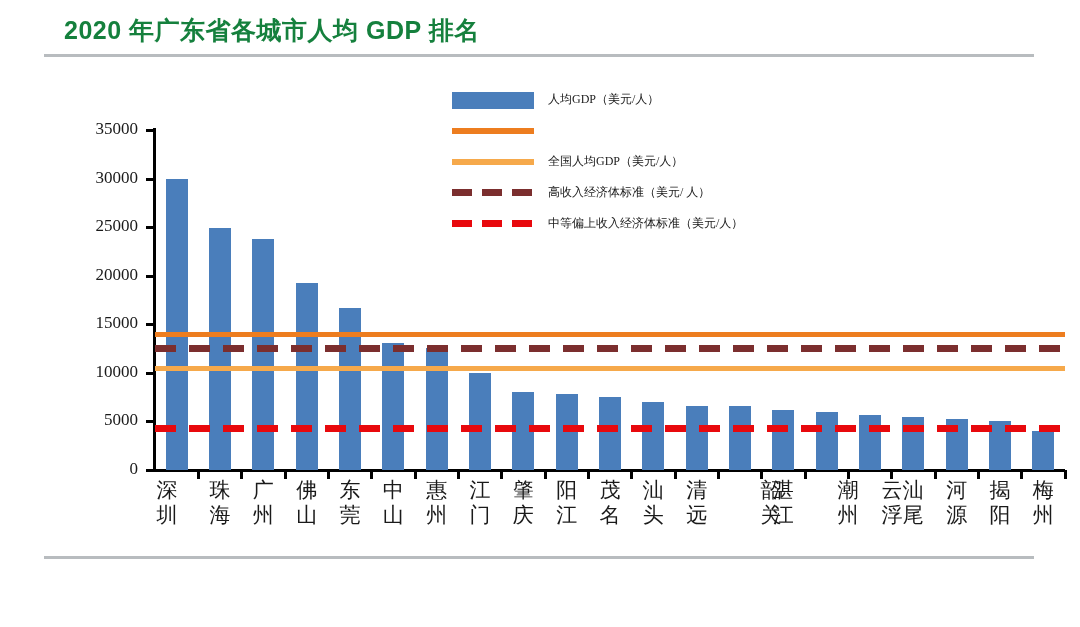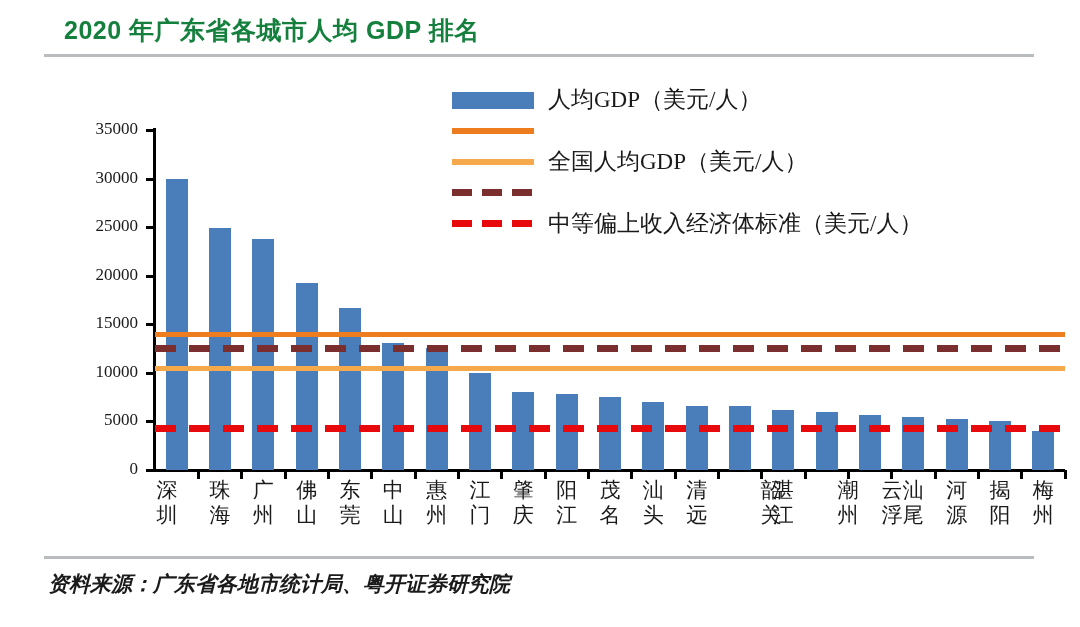--- a/index.html
+++ b/index.html
@@ -74,21 +74,21 @@
     margin-top: 6px;
   }
   .sw-dash {
     height: 7px;
     width: 82px;
     margin-top: 5px;
     background-repeat: repeat-x;
   }
   .legend-label {
     font-family: "Liberation Serif", serif;
-    font-size: 23px;
+    font-size: 12px;
     color: #1a1a1a;
     white-space: nowrap;
   }
 
   
   
   #plot {
     position: absolute;
     left: 155px;
     top: 130px;
@@ -229,20 +229,21 @@
       <div class="legend-row">
         <div class="legend-swatch">
           <div class="sw-line" style="background: rgb(246, 169, 75);"></div>
         </div>
         <div class="legend-label">全国人均GDP（美元/人）</div>
       </div>
       <div class="legend-row">
         <div class="legend-swatch">
           <div class="sw-dash" style="background-image: linear-gradient(to right, rgb(123, 46, 46) 0px, rgb(123, 46, 46) 20px, rgba(0, 0, 0, 0) 20px, rgba(0, 0, 0, 0) 30px); background-size: 30px 7px;"></div>
         </div>
+        <div class="legend-label">高收入经济体标准（美元/ 人）</div>
       </div>
       <div class="legend-row">
         <div class="legend-swatch">
           <div class="sw-dash" style="background-image: linear-gradient(to right, rgb(232, 9, 13) 0px, rgb(232, 9, 13) 20px, rgba(0, 0, 0, 0) 20px, rgba(0, 0, 0, 0) 30px); background-size: 30px 7px;"></div>
         </div>
         <div class="legend-label">中等偏上收入经济体标准（美元/人）</div>
       </div>
     </div>
 
   <div id="ylabels">
@@ -280,21 +281,20 @@
       <div class="bar" title="河源 5300" style="left: 790.667px; width: 22px; height: 51.4857px; background: rgb(74, 126, 187);"></div>
       <div class="bar" title="揭阳 5000" style="left: 834px; width: 22px; height: 48.5714px; background: rgb(74, 126, 187);"></div>
       <div class="bar" title="梅州 4050" style="left: 877.333px; width: 22px; height: 39.3429px; background: rgb(74, 126, 187);"></div>
       <div class="refline solid-province" title="全省人均GDP（美元/人） = 14000" style="top: 202px; background: rgb(237, 125, 31);"></div>
       <div class="refline dash-high" title="高收入经济体标准（美元/ 人） = 12535" style="top: 215.231px; background-image: linear-gradient(to right, rgb(123, 46, 46) 0px, rgb(123, 46, 46) 21px, rgba(0, 0, 0, 0) 21px, rgba(0, 0, 0, 0) 34px); background-size: 34px 7px;"></div>
       <div class="refline solid-nation" title="全国人均GDP（美元/人） = 10500" style="top: 236px; background: rgb(246, 169, 75);"></div>
       <div class="refline dash-upmid" title="中等偏上收入经济体标准（美元/人） = 4325" style="top: 294.986px; background-image: linear-gradient(to right, rgb(232, 9, 13) 0px, rgb(232, 9, 13) 21px, rgba(0, 0, 0, 0) 21px, rgba(0, 0, 0, 0) 34px); background-size: 34px 7px;"></div>
     </div>
 
   <div id="footer-rule"></div>
-  <div id="source">资料来源：广东省各地市统计局、粤开证券研究院</div>
 
 <div class="ytick" style="top: 469px;"></div>
     <div class="ytick" style="top: 420.429px;"></div>
     <div class="ytick" style="top: 371.857px;"></div>
     <div class="ytick" style="top: 323.286px;"></div>
     <div class="ytick" style="top: 274.714px;"></div>
     <div class="ytick" style="top: 226.143px;"></div>
     <div class="ytick" style="top: 177.571px;"></div>
     <div class="ytick" style="top: 129px;"></div>
     <div class="xtick" style="left: 196.833px;"></div>

